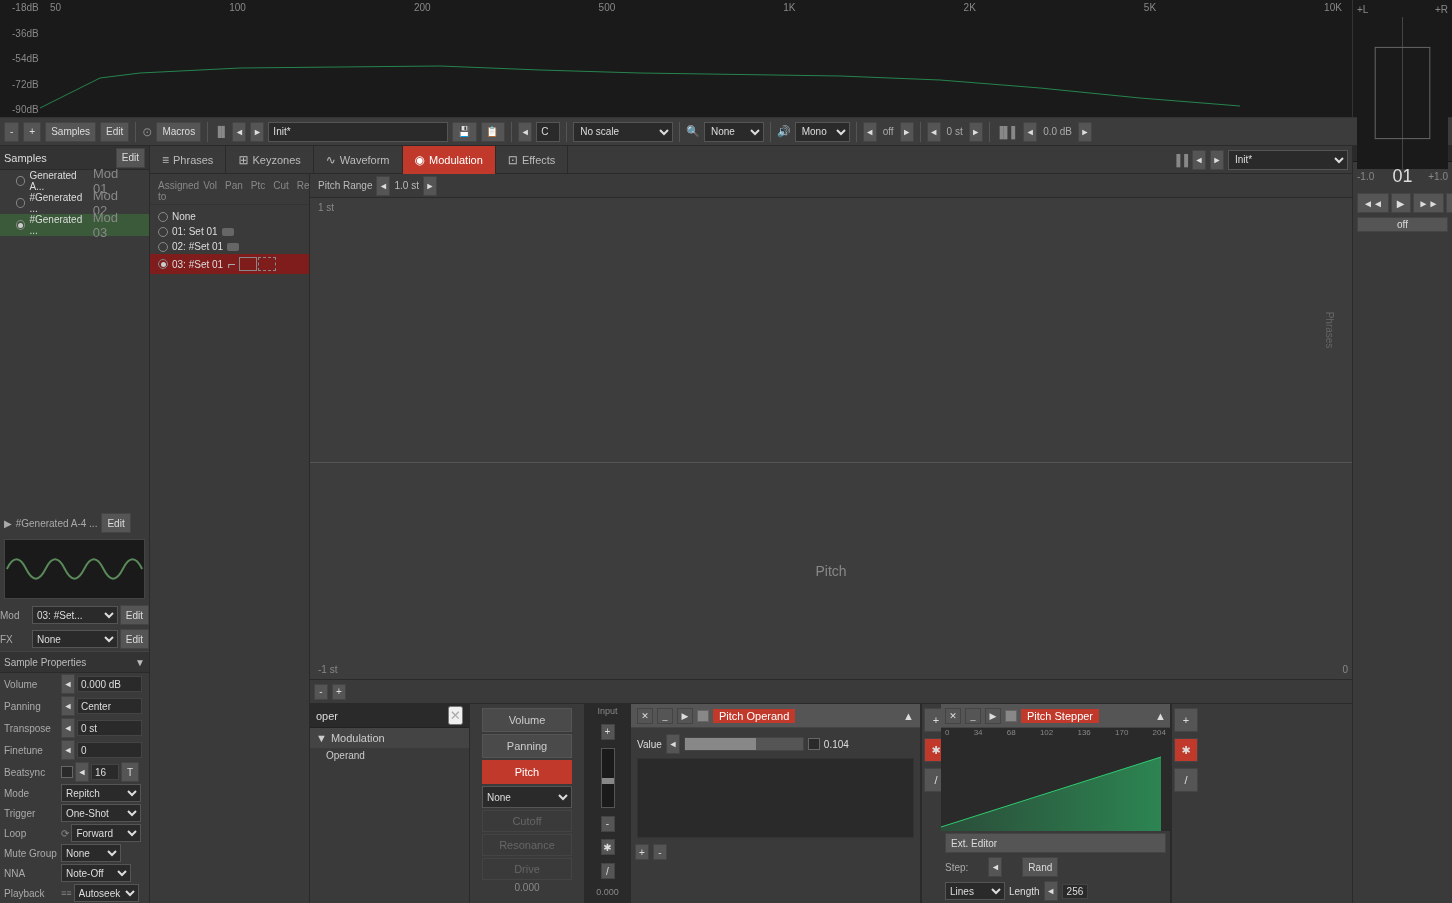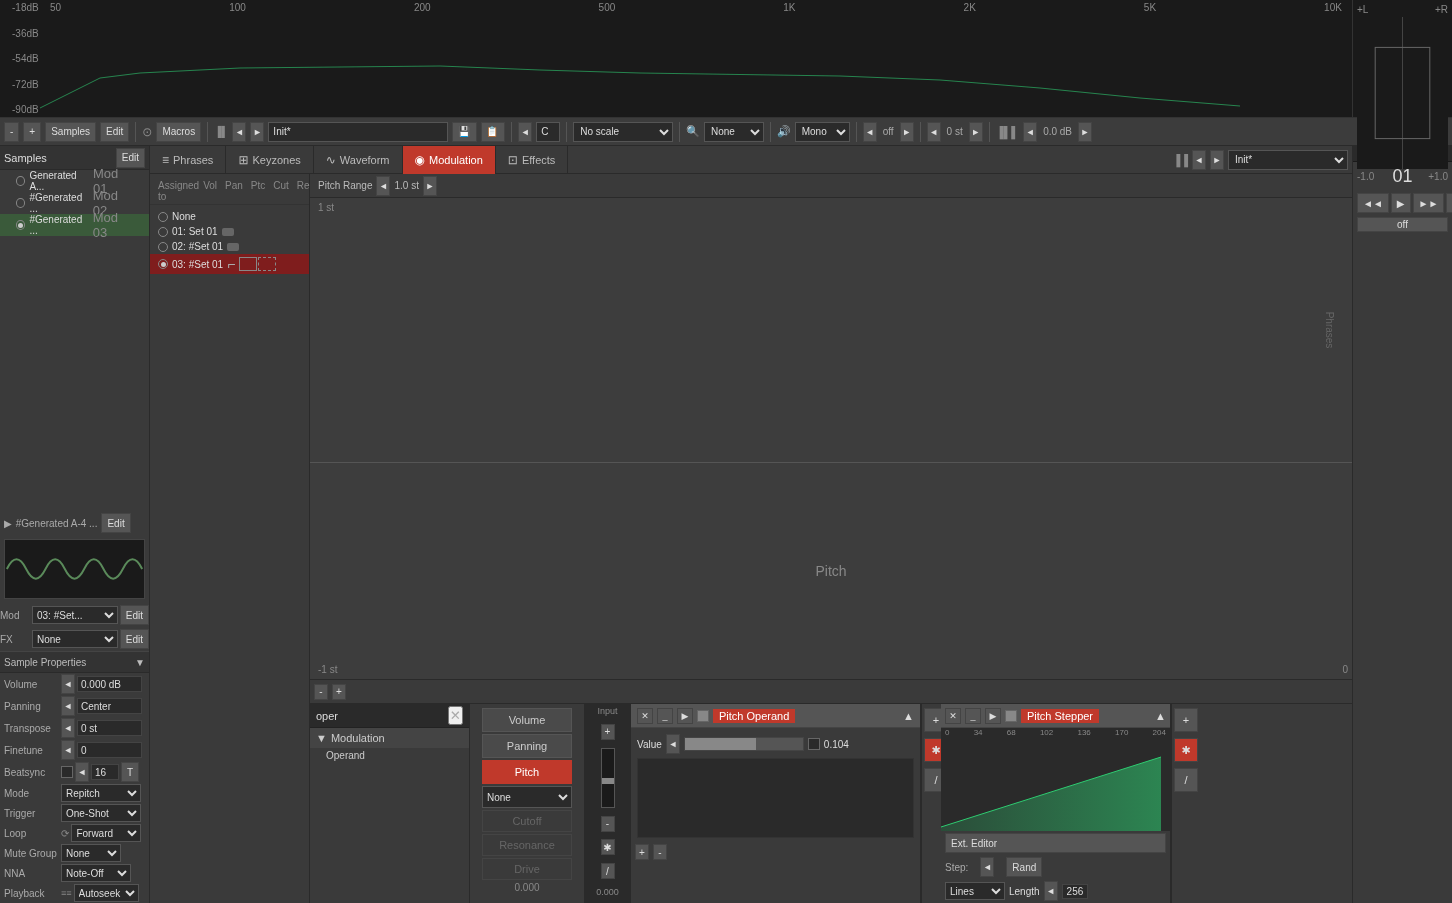--- a/index.html
+++ b/index.html
@@ -1036,21 +1036,21 @@
                     <stop offset="0%" stop-color="#2ecc71" stop-opacity="0.3"></stop>
                     <stop offset="100%" stop-color="#2ecc71" stop-opacity="0.8"></stop>
                   </linearGradient>
                 </defs>
                 <polygon points="0,100 220,100 220,20 0,90" fill="url(#stepGrad)" opacity="0.7"></polygon>
 
                 <line x1="0" y1="90" x2="220" y2="20" stroke="#2ecc71" stroke-width="1"></line>
               </svg>
             </div>
             <button class="toolbar-btn" style="margin:2px 4px;font-size:10px;width:calc(100%-8px);">Ext. Editor</button>
-            <div style="display:flex;align-items:center;gap:12px;padding:2px 4px;font-size:10px;">
+            <div style="display:flex;align-items:center;gap:20px;padding:2px 4px;font-size:10px;">
               <span class="step-label">Step:</span>
               <div class="arrow-btn">◄</div>
               <button class="toolbar-btn">Rand</button>
             </div>
             <div style="display:flex;align-items:center;gap:4px;padding:2px 4px;font-size:10px;">
               <select class="ctrl-select" style="width:60px;">
                 <option>Lines</option>
               </select>
               <span>Length</span>
               <div class="arrow-btn">◄</div>

